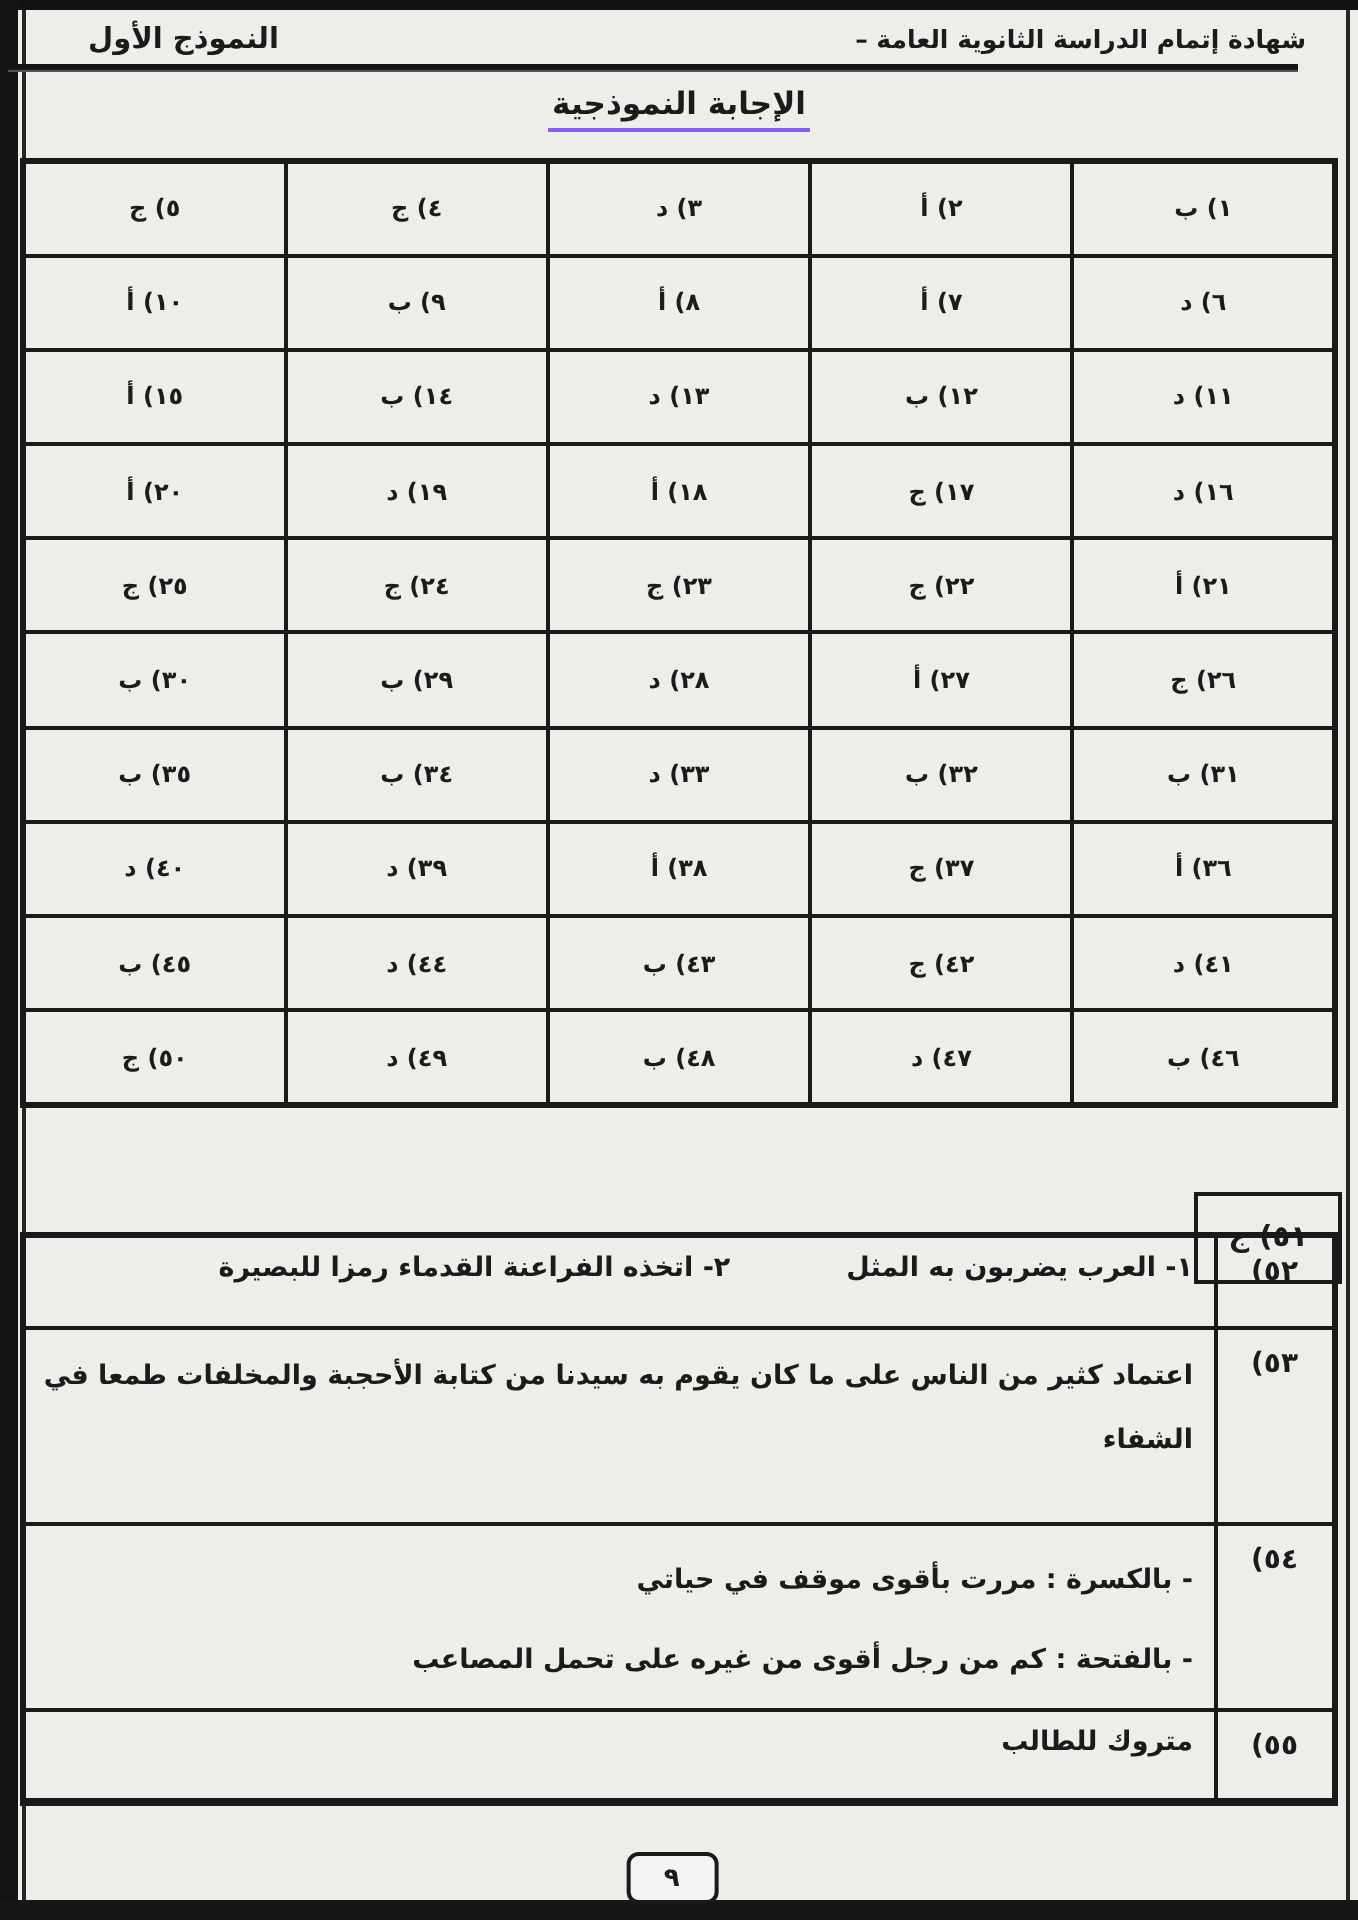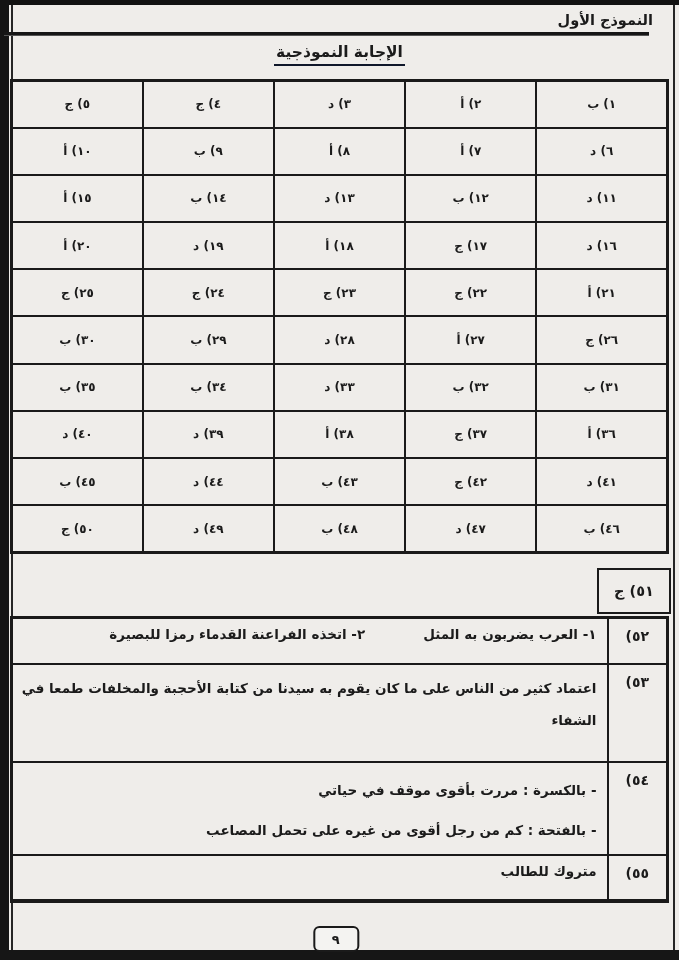--- a/index.html
+++ b/index.html
@@ -31,40 +31,40 @@
   }
   .exam-title   { font-size:17.5px; letter-spacing:0.2px; }
   .cert-label   { font-size:12.5px; }
   .model-label  { font-size:14.5px; }
   .header-rule  { position:absolute; top:32px; right:30px; left:4px; height:4px; background:#161616; border-bottom:1px solid #555; }
 
   .doc-title {
     position:absolute; top:43px; left:0; right:0;
     text-align:center; font-size:15.5px;
   }
-  .doc-title span { border-bottom:2px solid #0f172a; padding:0 2px 3px 2px; }
+  .doc-title span { border-bottom:2px solid #8b5cf6; padding:0 2px 3px 2px; }
 
   
   table { border-collapse:collapse; }
   .answer-grid {
     position:absolute; top:79px; right:10px;
     width:659px; height:475px;
     table-layout:fixed;
     border:3px solid #1a1a1a;
   }
   .answer-grid td {
     border:2.5px solid #1a1a1a;
     text-align:center; vertical-align:middle;
     font-size:12px; height:47px;
     white-space:nowrap;
   }
 
   
   .item-51 {
-    position:absolute; top:568px; right:8px;
+    position:absolute; top:596px; right:8px;
     width:74px; height:46px;
     border:2.5px solid #1a1a1a;
     display:flex; align-items:center; justify-content:center;
     font-size:14.5px; white-space:nowrap;
   }
 
   
   .essay-table {
     position:absolute; top:616px; right:10px;
     width:659px;
@@ -104,20 +104,21 @@
 
 <div class="page">
 
   <div class="top-bar"></div>
   <div class="left-strip"></div>
   <div class="inner-left-line"></div>
   <div class="right-line"></div>
   <div class="bottom-bar"></div>
 
   <div class="header">
+    <span class="cert-label">شهادة إتمام الدراسة الثانوية العامة –</span>
     <span class="model-label">النموذج الأول</span>
   </div>
   <div class="header-rule"></div>
 
   <div class="doc-title">
     <span>الإجابة النموذجية</span>
   </div>
 
   <table class="answer-grid">
     <tbody>

